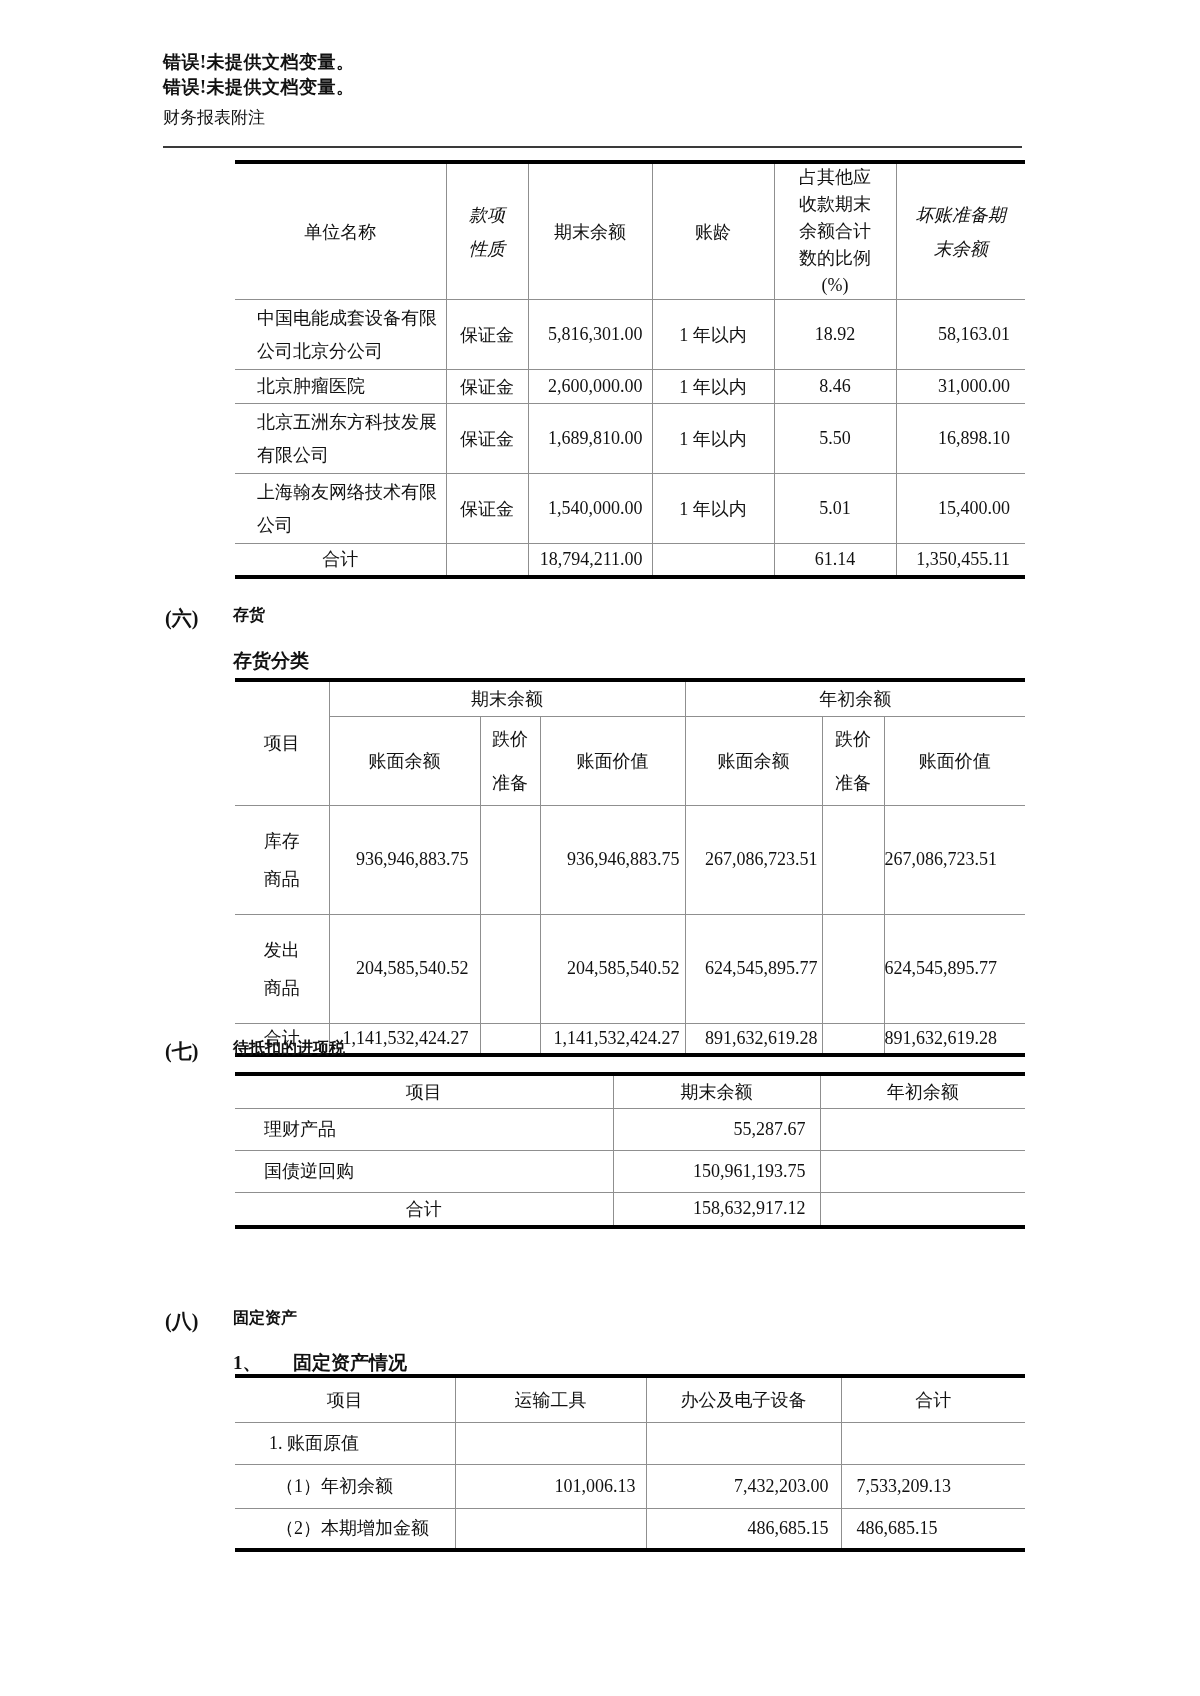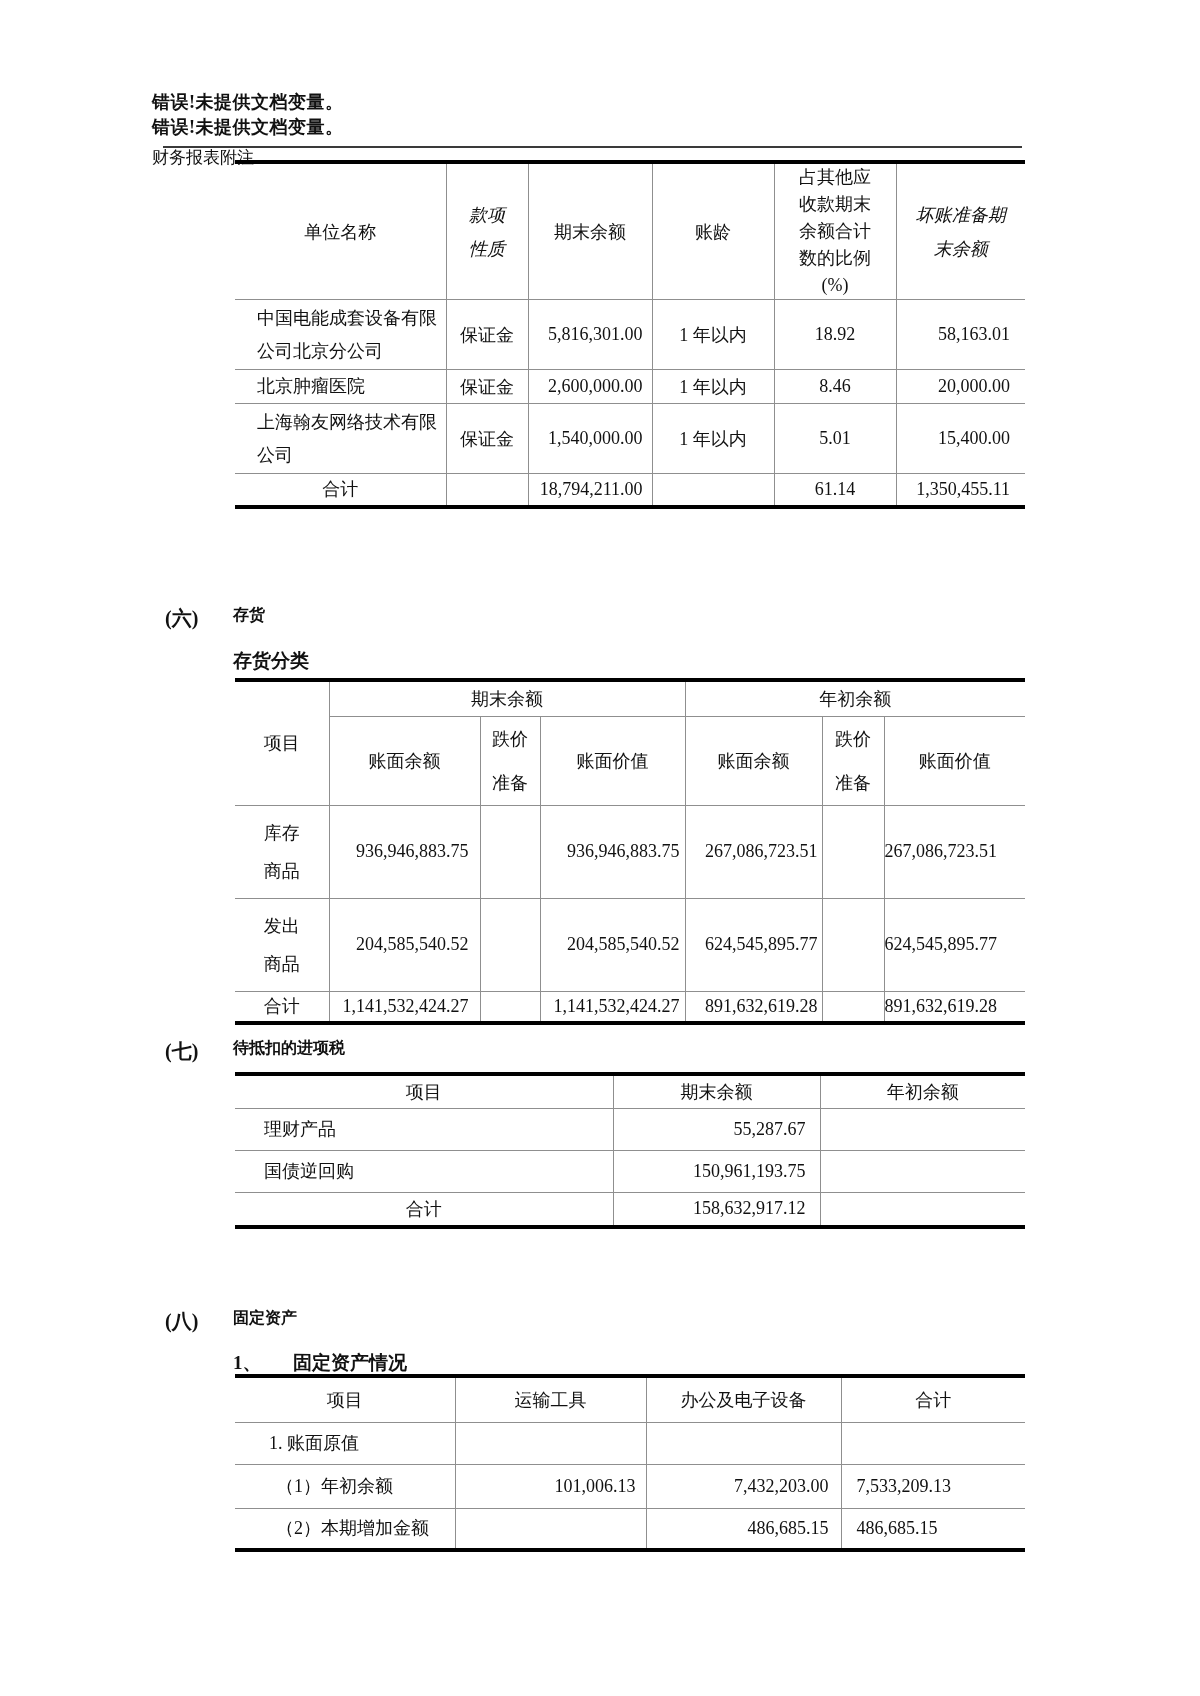--- a/index.html
+++ b/index.html
@@ -3,21 +3,21 @@
 <meta charset="utf-8">
 <style>
   html,body{margin:0;padding:0;}
   body{
     width:1200px;height:1696px;position:relative;background:#ffffff;
     font-family:"Liberation Serif","DejaVu Serif",serif;color:#111;
     -webkit-font-smoothing:antialiased;
   }
   .abs{position:absolute;}
   
-  .doc-header{left:152px;top:50px;width:870px;margin-top:40px;}
+  .doc-header{left:163px;top:50px;width:870px;}
   .hdr-line{font-size:18px;font-weight:bold;line-height:25px;letter-spacing:.5px;}
   .hdr-line3{font-size:17px;font-weight:normal;line-height:24px;margin-top:6px;}
   .hdr-rule{left:163px;top:146px;width:859px;height:0;border-top:2px solid #3a3a3a;}
   
   table{border-collapse:collapse;table-layout:fixed;border-top:4px solid #000;border-bottom:4px solid #000;}
   td,th{font-weight:normal;font-size:18px;vertical-align:middle;padding:0;overflow:hidden;}
   td.vd,th.vd{border-left:1px solid #8f8f8f;}
   tr.hl td,tr.hl th{border-top:1px solid #8f8f8f;}
   .c{text-align:center;}
   .r{text-align:right;}
@@ -26,21 +26,21 @@
   .t1 th{line-height:34px;}
   .t1 th.wrap4{line-height:27px;padding:0 18px;}
   .t1 th.wrap2{line-height:34px;padding:0 18px;font-style:italic;}
   .t1 td.name{padding:0 6px 0 22px;line-height:33px;}
   .t1 td.bal{padding-right:9px;}
   .t1 td.prov{padding-right:15px;}
   
   .t2{left:235px;top:678px;width:790px;}
   .t2 th{line-height:30px;}
   .t2 th.tall{line-height:44px;padding:0 10px;}
-  .t2 td.item{line-height:38px;padding:8px 26px;}
+  .t2 td.item{line-height:38px;padding:16px 26px;}
   .t2 td.n1{padding-right:11px;}
   .t2 td.n2{padding-right:5px;}
   .t2 td.n3{padding-right:4px;}
   .t2 td.n4{padding-right:35px;}
   
   .t3{left:235px;top:1072px;width:790px;}
   .t3 td.item{padding-left:29px;}
   .t3 td.val{padding-right:14px;}
   
   .t4{left:235px;top:1374px;width:790px;}
@@ -91,21 +91,29 @@
     <td class="c vd">1 年以内</td>
     <td class="c vd">18.92</td>
     <td class="r vd prov">58,163.01</td>
   </tr>
   <tr class="hl" style="height:34px">
     <td class="name">北京肿瘤医院</td>
     <td class="c vd">保证金</td>
     <td class="r vd bal">2,600,000.00</td>
     <td class="c vd">1 年以内</td>
     <td class="c vd">8.46</td>
-    <td class="r vd prov">20,000.00</td>
+    <td class="r vd prov">31,000.00</td>
+  </tr>
+  <tr class="hl" style="height:70px">
+    <td class="name">北京五洲东方科技发展有限公司</td>
+    <td class="c vd">保证金</td>
+    <td class="r vd bal">1,689,810.00</td>
+    <td class="c vd">1 年以内</td>
+    <td class="c vd">5.50</td>
+    <td class="r vd prov">16,898.10</td>
   </tr>
   <tr class="hl" style="height:70px">
     <td class="name">上海翰友网络技术有限公司</td>
     <td class="c vd">保证金</td>
     <td class="r vd bal">1,540,000.00</td>
     <td class="c vd">1 年以内</td>
     <td class="c vd">5.01</td>
     <td class="r vd prov">15,400.00</td>
   </tr>
   <tr class="hl" style="height:33px">

